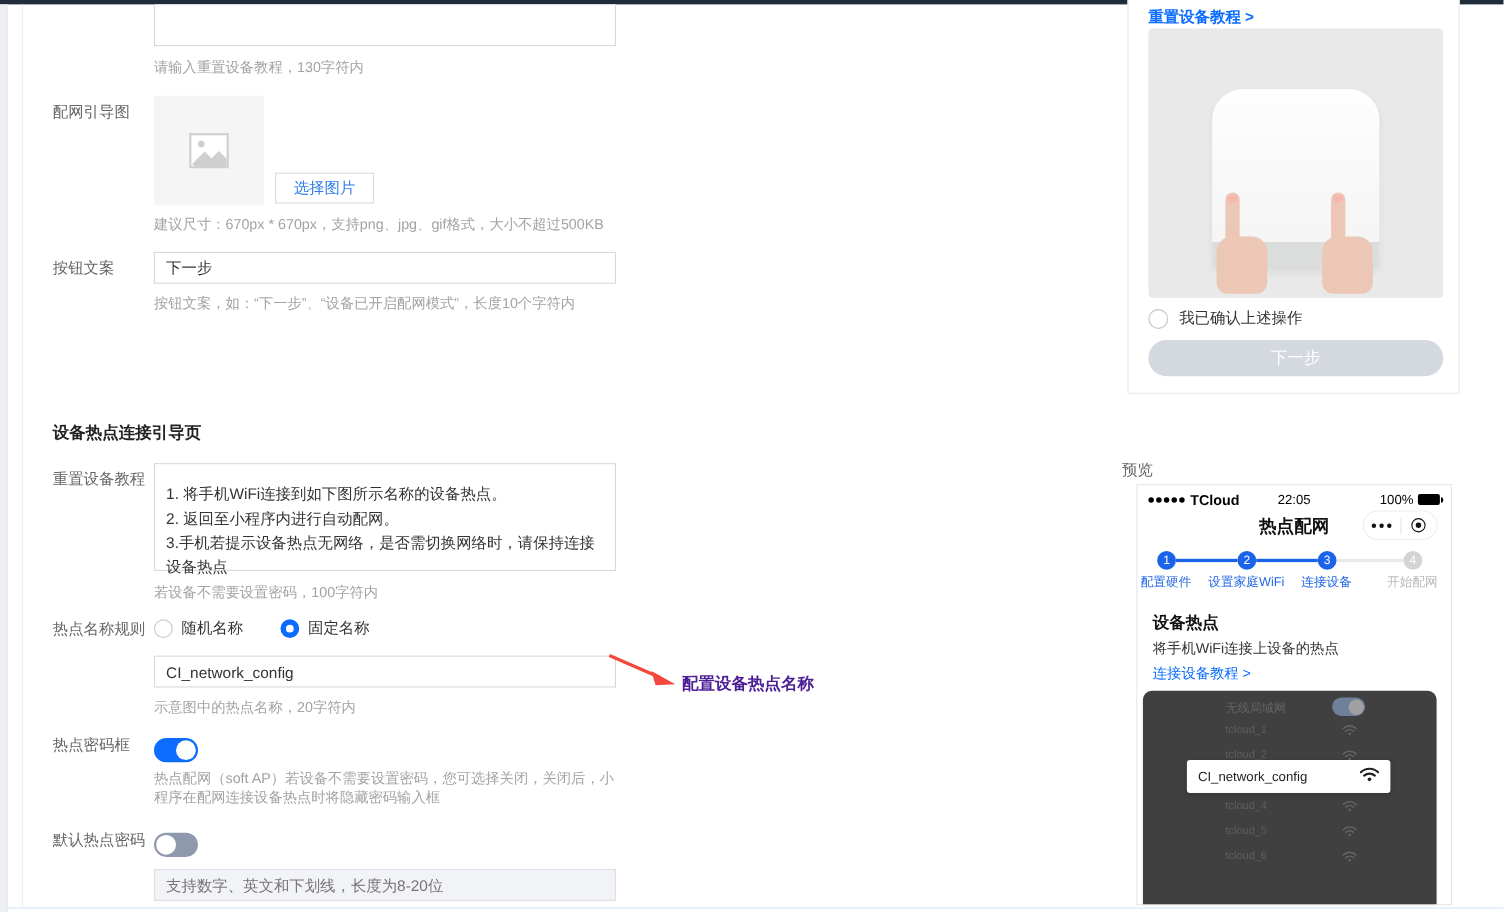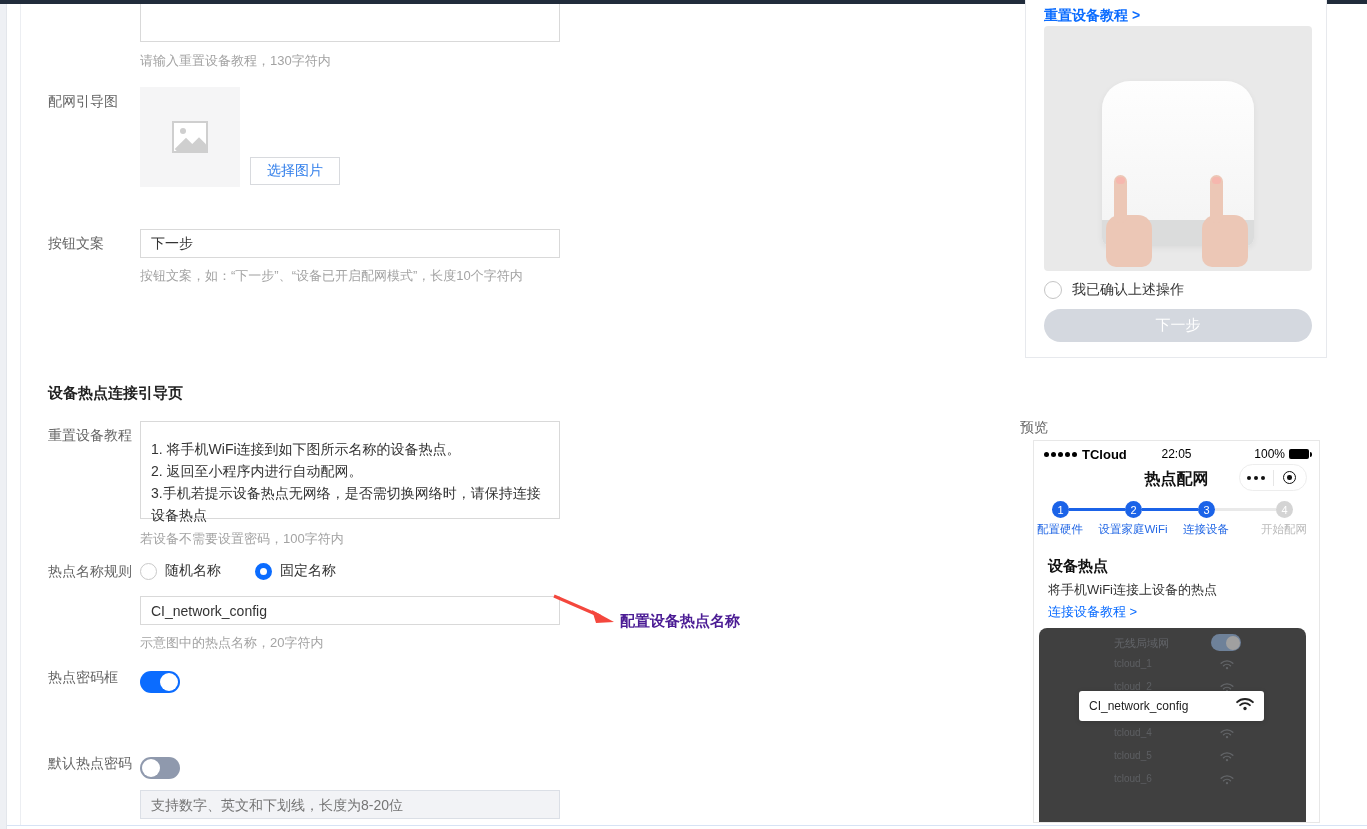--- a/index.html
+++ b/index.html
@@ -122,20 +122,21 @@
 
   <div class="f-label" style="top:93px;">配网引导图</div>
   <div class="upload-box">
     <div class="ph-icon">
       <span class="sun"></span>
         <span class="mtn"></span>
         <span class="mtn2"></span>
     </div>
   </div>
   <div class="btn-outline">选择图片</div>
+  <div class="hint" style="top:195px;">建议尺寸：670px * 670px，支持png、jpg、gif格式，大小不超过500KB</div>
 
   <div class="f-label" style="top:235px;">按钮文案</div>
   <input class="inp" style="top: 229px;" value="下一步">
   <div class="hint" style="top:267px;">按钮文案，如：“下一步”、“设备已开启配网模式”，长度10个字符内</div>
 
   <div class="sec-title" style="top:384px;">设备热点连接引导页</div>
 
   <div class="f-label" style="top:427px;">重置设备教程</div>
   <div class="ta" style="top:421px; height:98px;">1. 将手机WiFi连接到如下图所示名称的设备热点。
 2. 返回至小程序内进行自动配网。
@@ -155,20 +156,21 @@
   <svg class="annot-arrow" width="72" height="38">
     <line x1="6" y1="4" x2="52" y2="24" stroke="#f4473d" stroke-width="3"></line>
     <polygon points="66,30 44,18 48,31" fill="#f4473d"></polygon>
   </svg>
   <div class="annot-text">配置设备热点名称</div>
 
   <div class="f-label" style="top:669px;">热点密码框</div>
   <div class="switch on" style="top:671px;">
       <span class="knob"></span>
     </div>
+  <div class="hint" style="top:699px; width:420px; line-height:17px;">热点配网（soft AP）若设备不需要设置密码，您可选择关闭，关闭后，小程序在配网连接设备热点时将隐藏密码输入框</div>
 
   <div class="f-label" style="top:755px;">默认热点密码</div>
   <div class="switch off" style="top:757px;">
       <span class="knob"></span>
     </div>
   <input class="inp" style="top: 790px;" disabled="" placeholder="支持数字、英文和下划线，长度为8-20位">
 
   <div class="card">
     <div class="link">重置设备教程 &gt;</div>
     <div class="device-img">

